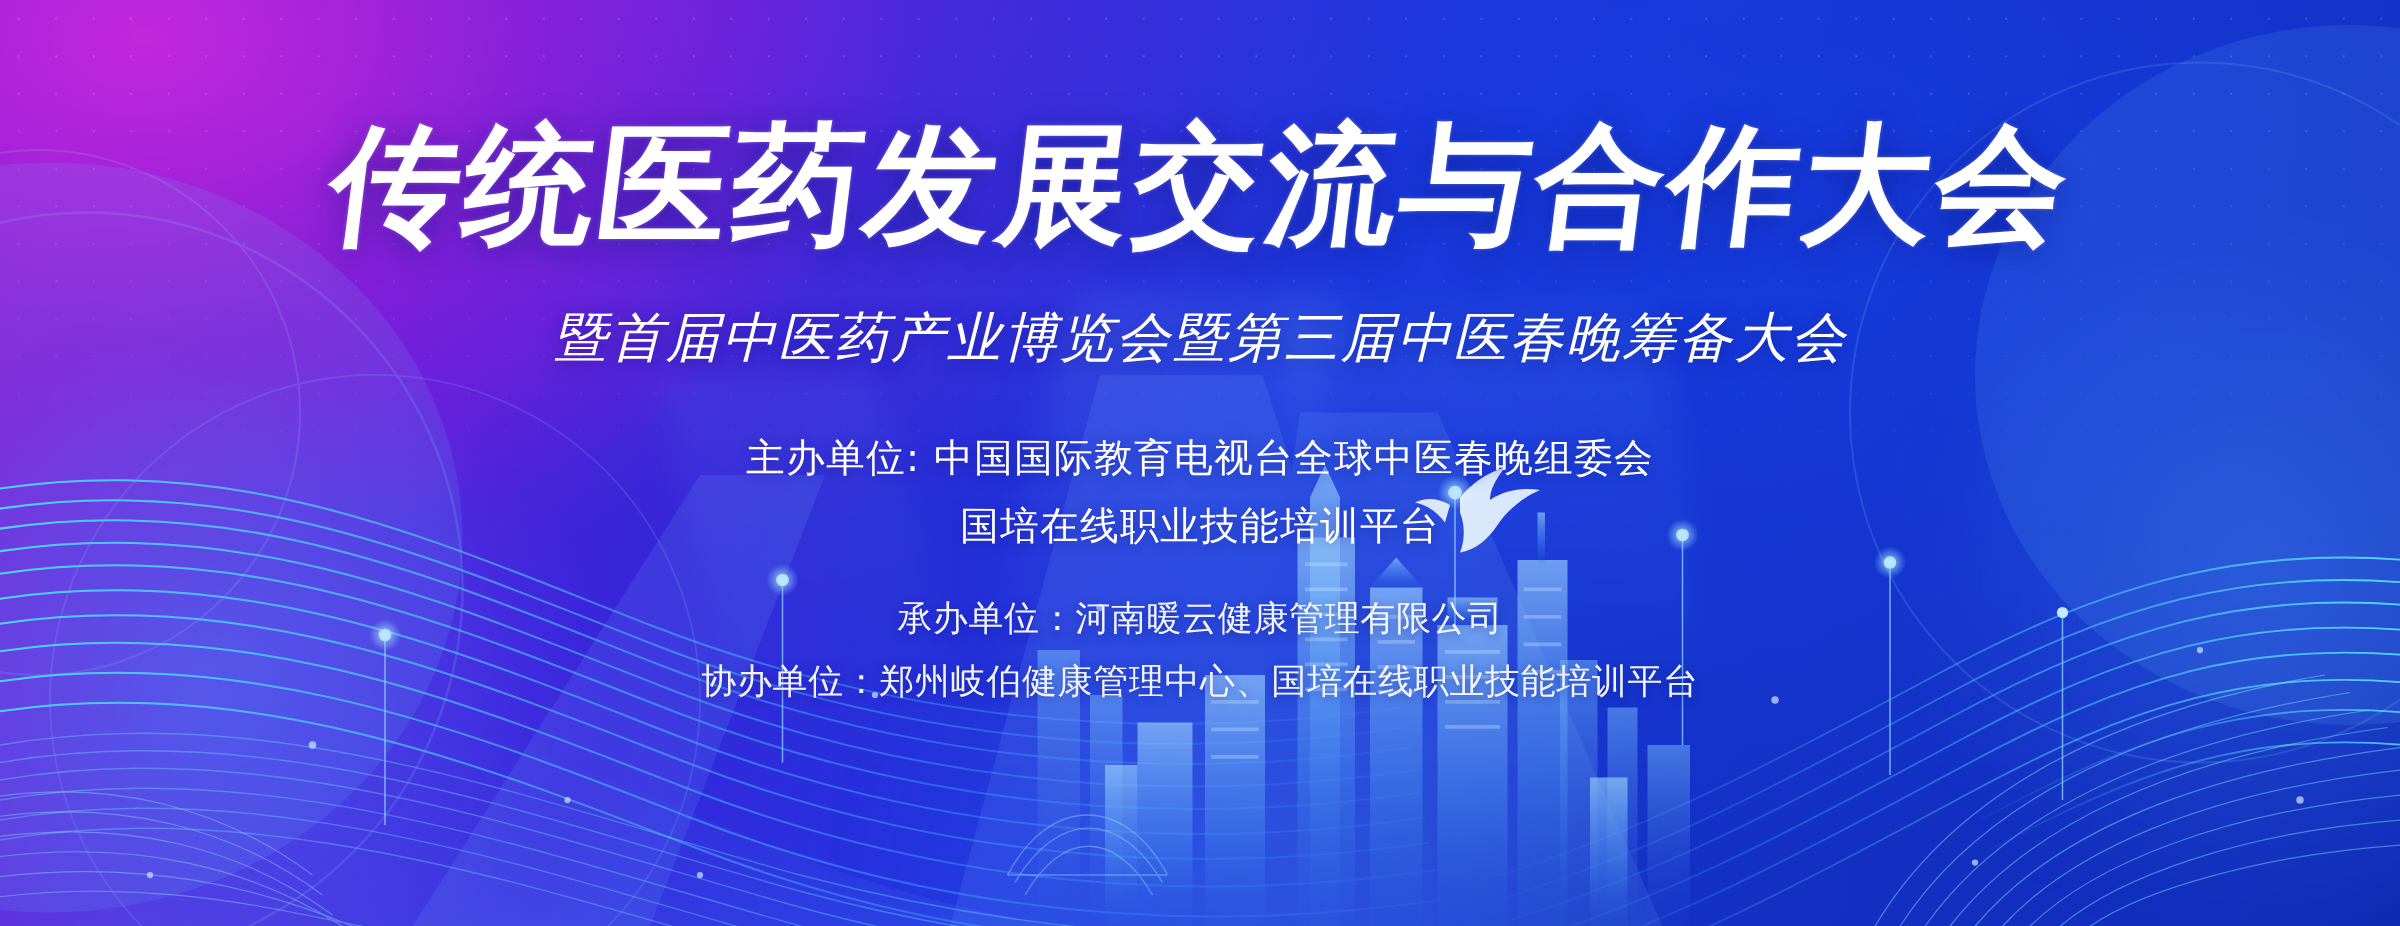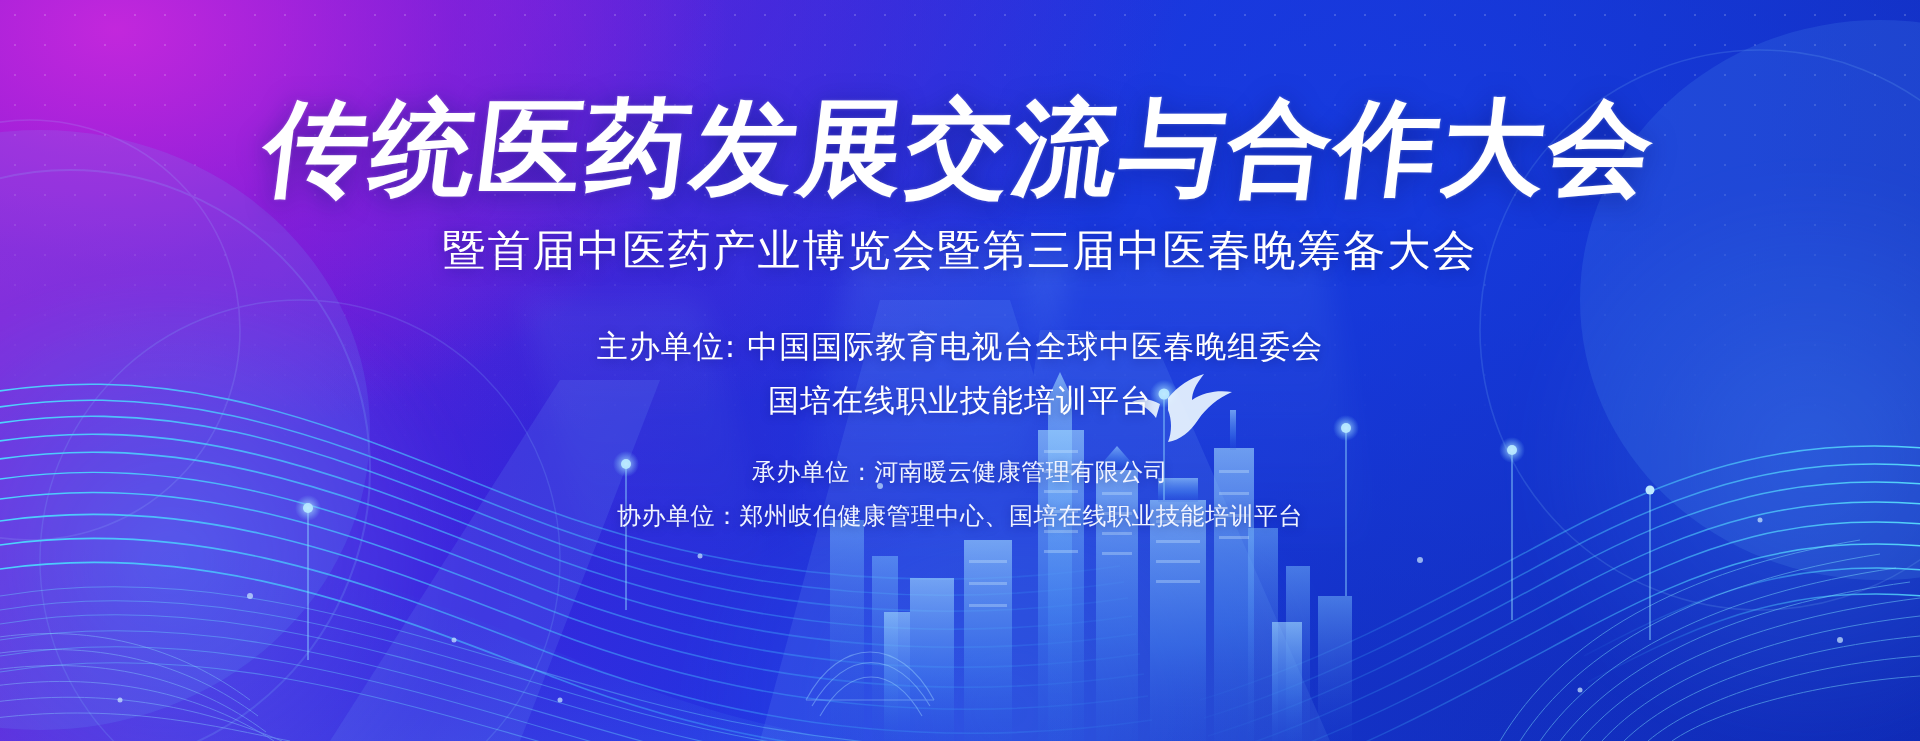--- a/index.html
+++ b/index.html
@@ -57,39 +57,40 @@
     margin-top:92px;
     font-family:"DejaVu Sans","Liberation Sans",sans-serif;
     font-size:104px; font-weight:bold; color:#ffffff;
     letter-spacing:3px; line-height:1.08;
     transform:skewX(-7deg);
     text-shadow:0 4px 26px rgba(10,20,120,0.55), 0 0 3px rgba(255,255,255,0.35);
     white-space:nowrap;
   }
 
   #subtitle {
-    margin-top:18px;
+    margin-top:38px;
     font-family:"DejaVu Sans","Liberation Sans",sans-serif;
     font-size:43px; font-weight:500; color:#ffffff;
     letter-spacing:2px; white-space:nowrap;
     text-shadow:0 2px 14px rgba(10,20,120,0.5);
+    font-style:italic;
   }
 
   .host-line {
     font-family:"DejaVu Sans","Liberation Sans",sans-serif;
     font-size:31px; font-weight:500; color:#ffffff;
     letter-spacing:1px; white-space:nowrap;
     text-shadow:0 2px 10px rgba(10,20,120,0.45);
   }
   #host-line-1 { margin-top:46px; }
   #host-line-2 { margin-top:12px; }
 
   .support-line {
     font-family:"DejaVu Sans","Liberation Sans",sans-serif;
-    font-size:24px; font-weight:400; color:#f0f4ff;
+    font-size:28px; font-weight:400; color:#f0f4ff;
     letter-spacing:.5px; white-space:nowrap;
     text-shadow:0 2px 8px rgba(10,20,120,0.45);
   }
   #support-line-1 { margin-top:34px; }
   #support-line-2 { margin-top:12px; }
 </style>
 </head>
 <body>
 
 <div id="banner">

